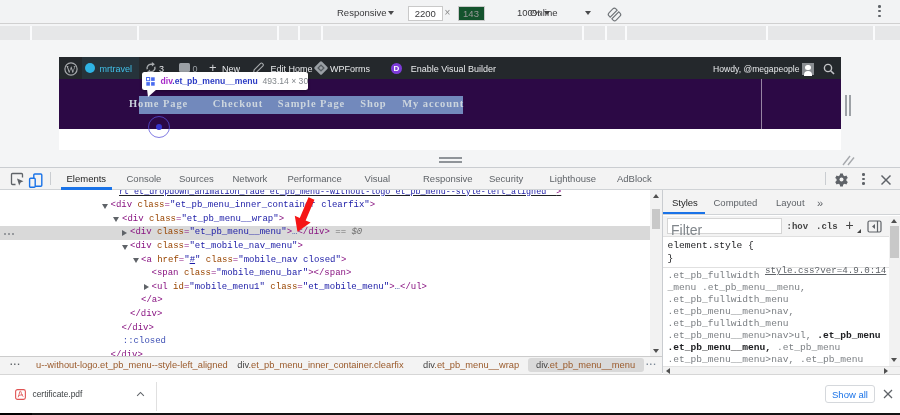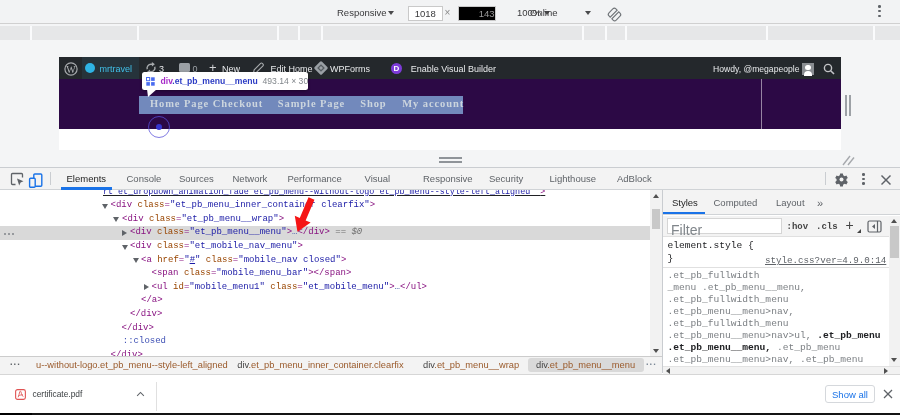--- a/index.html
+++ b/index.html
@@ -7,23 +7,23 @@
          font-family:"Liberation Sans", sans-serif; background:#fff; }
   .abs { position:absolute; }
   .mono { font-family:"Liberation Mono", monospace; }
   .nw { white-space:nowrap; }
 </style></head>
 <body>
 
 <div class="abs" style="left:0;top:0;width:900px;height:24px;background:#f2f3f4;border-bottom:1px solid #d0d0d0"></div>
 <div class="abs" style="left:337px;top:7px;font-size:9.5px;color:#39393b">Responsive</div>
 <div class="abs" style="left:388px;top:11px;width:0;height:0;border-left:3.5px solid transparent;border-right:3.5px solid transparent;border-top:4.5px solid #4a4a4c"></div>
-<div class="abs" style="left:407.5px;top:5.5px;width:35.5px;height:15px;background:#fff;border:1px solid #c9c9c9;font-size:9.5px;color:#39393b;text-align:center;line-height:13.5px">1018</div>
+<div class="abs" style="left:407.5px;top:5.5px;width:35.5px;height:15px;background:#fff;border:1px solid #c9c9c9;font-size:9.5px;color:#39393b;text-align:center;line-height:13.5px">2200</div>
 <div class="abs" style="left:444.5px;top:7px;font-size:10px;color:#8a8a8a">×</div>
-<div class="abs" style="left:457.5px;top:5.5px;width:38px;height:15px;background:#000000;border:1px solid #c9c9c9;font-size:9.5px;color:#9a9a9a;text-align:right;line-height:13.5px">143</div>
+<div class="abs" style="left:457.5px;top:5.5px;width:27px;height:15px;background:#14532d;border:1px solid #c9c9c9;font-size:9.5px;color:#9a9a9a;text-align:center;line-height:13.5px">143</div>
 <div class="abs" style="left:517px;top:7px;font-size:9.5px;color:#39393b">100%</div>
 <div class="abs" style="left:543.5px;top:11px;width:0;height:0;border-left:3.5px solid transparent;border-right:3.5px solid transparent;border-top:4.5px solid #4a4a4c"></div>
 <div class="abs" style="left:530px;top:7px;font-size:9.5px;color:#39393b">Online</div>
 <div class="abs" style="left:585px;top:11px;width:0;height:0;border-left:3.5px solid transparent;border-right:3.5px solid transparent;border-top:4.5px solid #4a4a4c"></div>
 <svg class="abs" style="left:605px;top:4.5px" width="19" height="19" viewBox="0 0 19 19">
   <g transform="rotate(45 9.5 9.5)" stroke="#6f7377" fill="none" stroke-width="1.1">
     <path d="M8.3 4.6 L6.6 4.6 A2.2 2.2 0 0 0 4.4 6.8 L4.4 12.2 A2.2 2.2 0 0 0 6.6 14.4 L8.3 14.4 Z"></path>
     <path d="M10.7 4.6 L12.4 4.6 A2.2 2.2 0 0 1 14.6 6.8 L14.6 12.2 A2.2 2.2 0 0 1 12.4 14.4 L10.7 14.4 Z"></path>
   </g>
 </svg>
@@ -49,21 +49,21 @@
 
 <div class="abs" style="left:59.2px;top:57px;width:781.8px;height:22px;background:#24282c"></div>
 
 <div class="abs" style="left:59.2px;top:79px;width:781.8px;height:49.5px;background:#2c0945"></div>
 <div class="abs" style="left:761px;top:79px;width:1.2px;height:49.5px;background:rgba(255,255,255,0.5)"></div>
 
 <div class="abs" style="left:59.2px;top:128.5px;width:781.8px;height:21.7px;background:#ffffff"></div>
 
 <div class="abs" style="left:139px;top:95.6px;width:324.3px;height:18.6px;background:#7289bc"></div>
 <div class="abs" style="left:0;top:98px;width:900px;height:14px;font-family:'Liberation Serif',serif;font-weight:bold;font-size:10.5px;color:#ccd5de;letter-spacing:0.9px">
-  <span class="abs nw" style="left:150px">Home&nbsp;Page</span>
+  <span class="abs nw" style="left:129px">Home&nbsp;Page</span>
   <span class="abs nw" style="left:212.8px">Checkout</span>
   <span class="abs nw" style="left:277.8px">Sample&nbsp;Page</span>
   <span class="abs nw" style="left:360.2px">Shop</span>
   <span class="abs nw" style="left:402.3px">My&nbsp;account</span>
 </div>
 
 <div class="abs" style="left:148px;top:116px;width:22px;height:22px;border:1.3px solid rgba(88,80,218,0.75);border-radius:50%"></div>
 <div class="abs" style="left:156.4px;top:124.4px;width:6px;height:6px;background:#3535cd;border-radius:50%"></div>
 
 <div class="abs" style="left:0;top:0;width:900px;height:0;font-size:9px;color:#e8eaec">
@@ -169,21 +169,21 @@
   <div style="width:2.6px;height:2.6px;border-radius:50%;background:#5f6368;margin-bottom:2px"></div>
   <div style="width:2.6px;height:2.6px;border-radius:50%;background:#5f6368"></div>
 </div>
 <svg class="abs" style="left:880px;top:174px" width="12" height="12" viewBox="0 0 12 12">
   <line x1="1.5" y1="1.5" x2="10.5" y2="10.5" stroke="#5f6368" stroke-width="1.5"></line>
   <line x1="10.5" y1="1.5" x2="1.5" y2="10.5" stroke="#5f6368" stroke-width="1.5"></line>
 </svg>
 
 <div class="abs mono" style="left:0;top:190px;width:662px;height:165.5px;background:#fff;overflow:hidden;font-size:9px;color:#202124">
  <div style="position:absolute;left:0;top:-190px;width:662px;height:415px">
-<div style="position:absolute;left:103px;top:185.6px;height:13.6px;line-height:13.6px;white-space:pre;font-size:8.4px;text-decoration:underline"><span style="color:#1a1aa6;">rt et_dropdown_animation_fade et_pb_menu--without-logo et_pb_menu--style-left_aligned "</span><span style="color:#881280">&gt;</span></div>
+<div style="position:absolute;left:103px;top:185.6px;height:13.6px;line-height:13.6px;white-space:pre;font-size:8.4px;text-decoration:underline"><span style="color:#1a1aa6;margin-left:16px;">rt et_dropdown_animation_fade et_pb_menu--without-logo et_pb_menu--style-left_aligned "</span><span style="color:#881280">&gt;</span></div>
 <div style="position:absolute;left:101.5px;top:203.7px;width:0;height:0;border-left:3.8px solid transparent;border-right:3.8px solid transparent;border-top:5.2px solid #5f6368"></div>
       <div style="position:absolute;left:110.5px;top:199.2px;height:13.6px;line-height:13.6px;white-space:pre"><span style="color:#881280;">&lt;div</span><span style="color:#994500;"> class</span><span style="color:#881280;">=</span><span style="color:#1a1aa6;">"et_pb_menu_inner_container clearfix"</span><span style="color:#881280">&gt;</span></div>
 <div style="position:absolute;left:113px;top:217.3px;width:0;height:0;border-left:3.8px solid transparent;border-right:3.8px solid transparent;border-top:5.2px solid #5f6368"></div>
       <div style="position:absolute;left:122px;top:212.8px;height:13.6px;line-height:13.6px;white-space:pre"><span style="color:#881280;">&lt;div</span><span style="color:#994500;"> class</span><span style="color:#881280;">=</span><span style="color:#1a1aa6;">"et_pb_menu__wrap"</span><span style="color:#881280">&gt;</span></div>
 <div style="position:absolute;left:0;top:226.4px;width:662px;height:13.6px;background:#d9d9d9"></div>
       <div style="position:absolute;left:122px;top:229.8px;width:0;height:0;border-top:3.8px solid transparent;border-bottom:3.8px solid transparent;border-left:5.2px solid #5f6368"></div>
       <div style="position:absolute;left:130px;top:226.4px;height:13.6px;line-height:13.6px;white-space:pre"><span style="color:#881280;">&lt;div</span><span style="color:#994500;"> class</span><span style="color:#881280;">=</span><span style="color:#1a1aa6;">"et_pb_menu__menu"</span><span style="color:#881280">&gt;</span><span style="color:#5468b0;">…</span><span style="color:#881280;">&lt;/div&gt;</span><span style="color:#6e6e6e;font-style:italic"> == $0</span></div>
       <div style="position:absolute;left:3.5px;top:232.6px;width:2.2px;height:2.2px;border-radius:50%;background:#7f8388"></div>
       <div style="position:absolute;left:7.7px;top:232.6px;width:2.2px;height:2.2px;border-radius:50%;background:#7f8388"></div>
       <div style="position:absolute;left:11.9px;top:232.6px;width:2.2px;height:2.2px;border-radius:50%;background:#7f8388"></div>
@@ -245,21 +245,21 @@
 
 <div class="abs mono" style="font-size:9.6px">
 <div style="position:absolute;left:667.5px;top:270.4px;height:12px;line-height:12px;white-space:pre"><span style="color:#7b7f83">.et_pb_fullwidth</span></div>
 <div style="position:absolute;left:667.5px;top:282.3px;height:12px;line-height:12px;white-space:pre"><span style="color:#7b7f83">_menu .et_pb_menu__menu,</span></div>
 <div style="position:absolute;left:667.5px;top:294.2px;height:12px;line-height:12px;white-space:pre"><span style="color:#7b7f83">.et_pb_fullwidth_menu</span></div>
 <div style="position:absolute;left:667.5px;top:306.1px;height:12px;line-height:12px;white-space:pre"><span style="color:#7b7f83">.et_pb_menu__menu&gt;nav,</span></div>
 <div style="position:absolute;left:667.5px;top:318.0px;height:12px;line-height:12px;white-space:pre"><span style="color:#7b7f83">.et_pb_fullwidth_menu</span></div>
 <div style="position:absolute;left:667.5px;top:329.9px;height:12px;line-height:12px;white-space:pre"><span style="color:#7b7f83">.et_pb_menu__menu&gt;nav&gt;ul, </span><span style="color:#202124;font-weight:bold">.et_pb_menu</span></div>
 <div style="position:absolute;left:667.5px;top:341.8px;height:12px;line-height:12px;white-space:pre"><span style="color:#202124;font-weight:bold">.et_pb_menu__menu, </span><span style="color:#7b7f83">.et_pb_menu</span></div>
 <div style="position:absolute;left:667.5px;top:353.7px;height:12px;line-height:12px;white-space:pre"><span style="color:#7b7f83">.et_pb_menu__menu&gt;nav, .et_pb_menu</span></div>
-<div style="position:absolute;left:765px;top:255px;height:12px;line-height:12px;white-space:nowrap;font-size:9.2px"><span style="color:#5f6368;text-decoration:underline">style.css?ver=4.9.0:14</span></div>
+<div style="position:absolute;left:765px;top:265px;height:12px;line-height:12px;white-space:nowrap;font-size:9.2px"><span style="color:#5f6368;text-decoration:underline">style.css?ver=4.9.0:14</span></div>
 </div>
 
 <div class="abs" style="left:888.5px;top:215.5px;width:11.5px;height:150px;background:#f2f2f2"></div>
 <div class="abs" style="left:891.2px;top:219px;width:0;height:0;border-left:3.2px solid transparent;border-right:3.2px solid transparent;border-bottom:4.5px solid #505050"></div>
 <div class="abs" style="left:890px;top:226px;width:8.5px;height:32px;background:#c8c8c8"></div>
 <div class="abs" style="left:890.6px;top:357.5px;width:0;height:0;border-left:3.2px solid transparent;border-right:3.2px solid transparent;border-top:4.5px solid #505050"></div>
 
 <div class="abs" style="left:663px;top:365.5px;width:237px;height:9.5px;background:#f2f2f2;border-top:1px solid #e2e2e2"></div>
 <div class="abs" style="left:665.5px;top:368px;width:0;height:0;border-top:3.2px solid transparent;border-bottom:3.2px solid transparent;border-right:4.5px solid #505050"></div>
 <div class="abs" style="left:883.5px;top:368px;width:0;height:0;border-top:3.2px solid transparent;border-bottom:3.2px solid transparent;border-left:4.5px solid #505050"></div>

